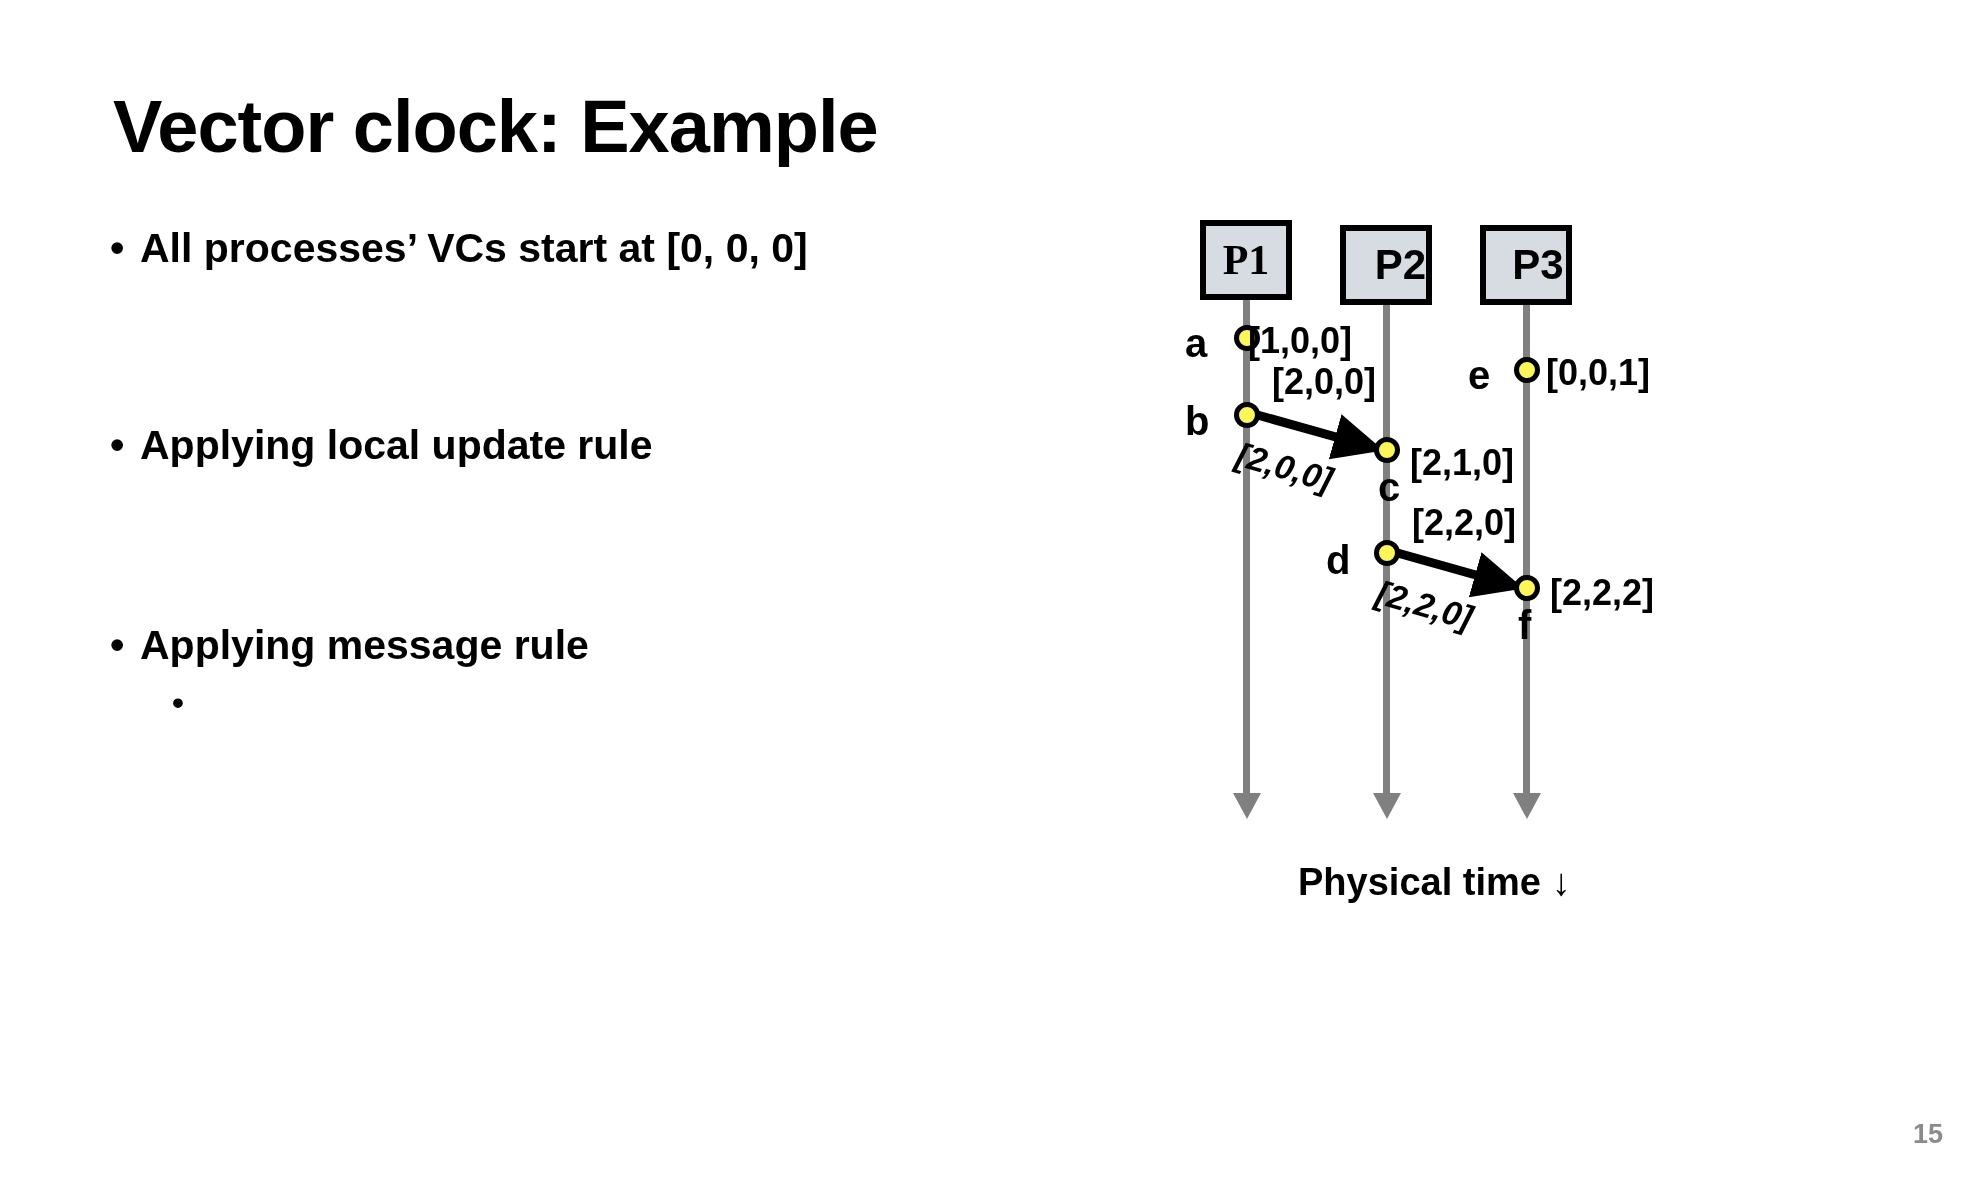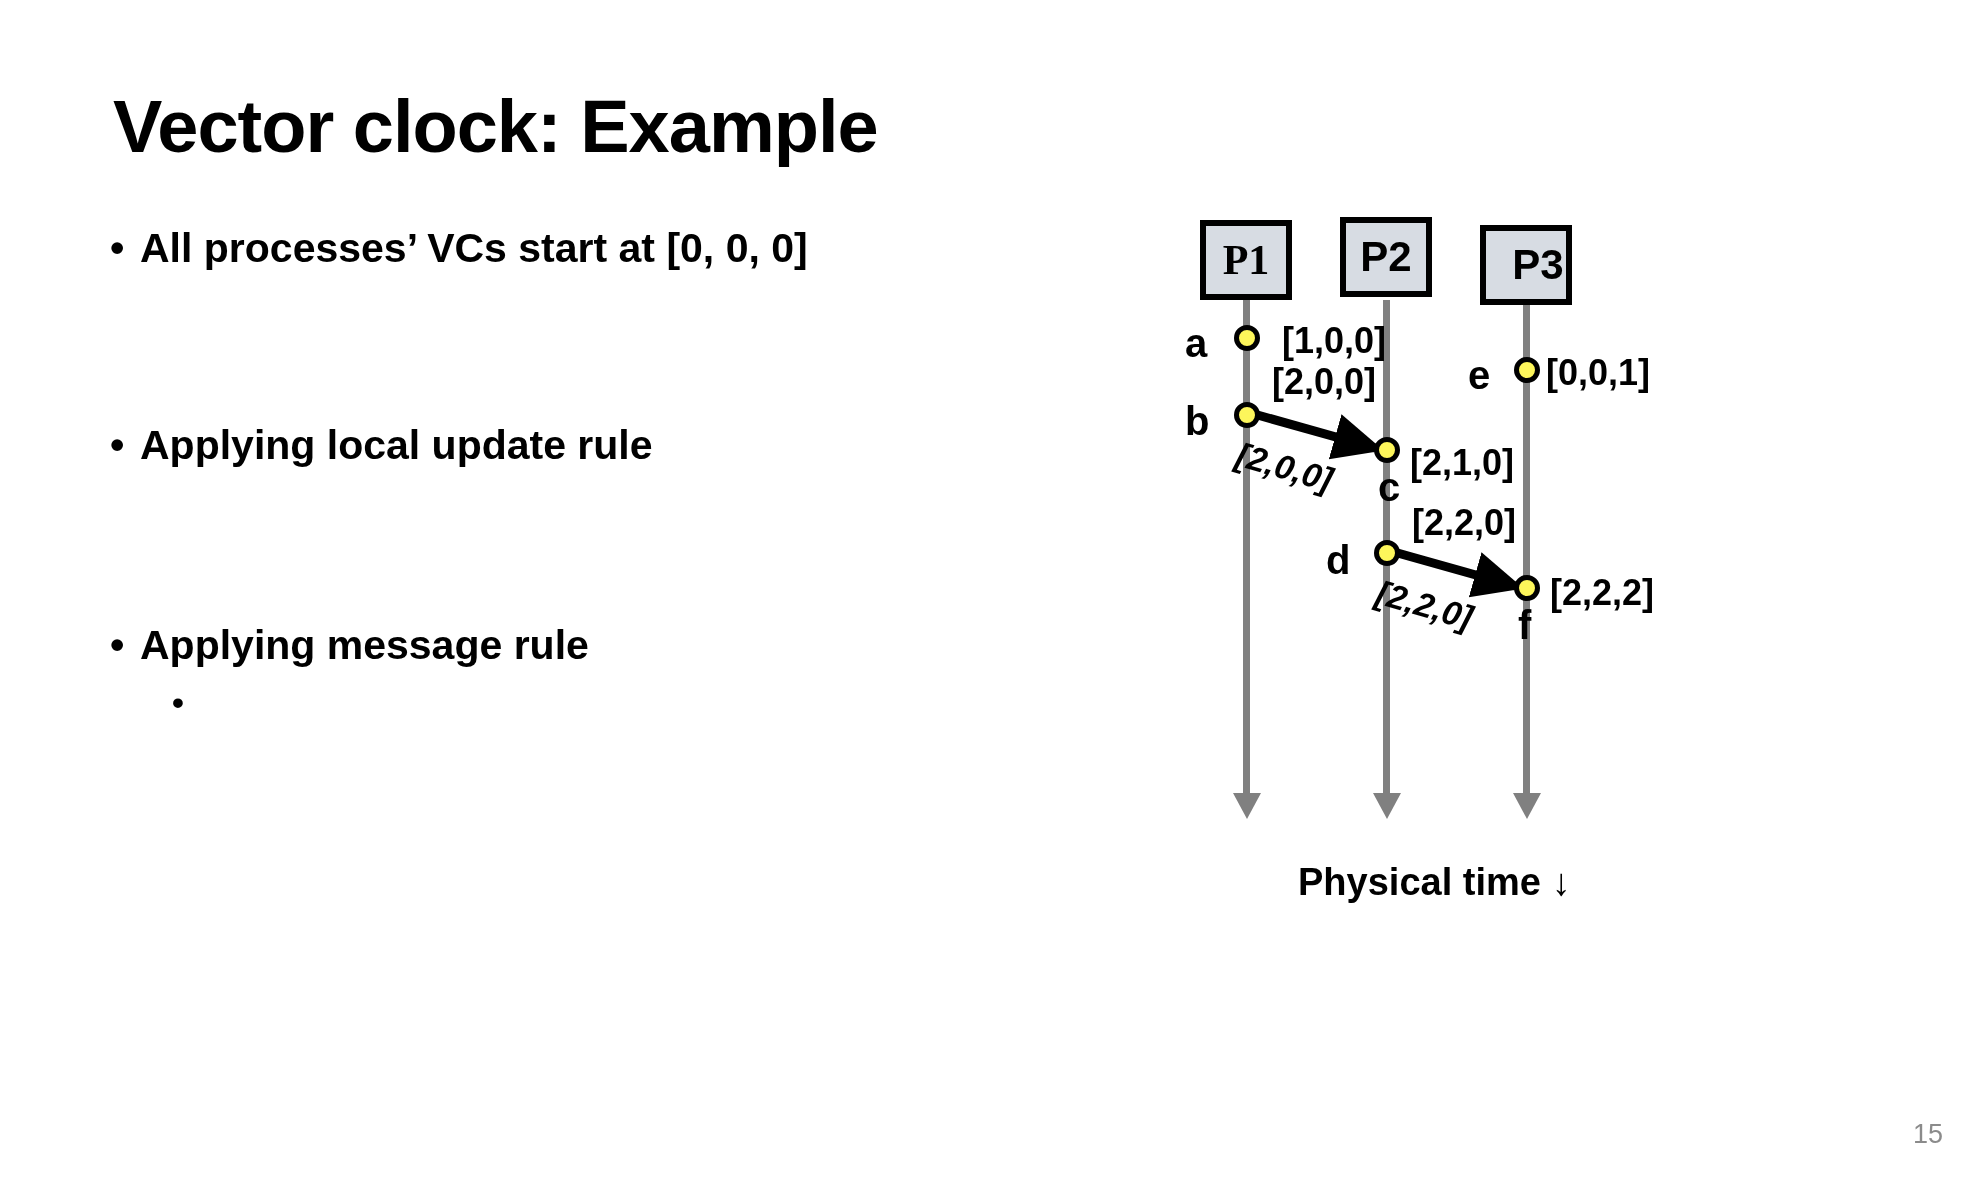--- a/index.html
+++ b/index.html
@@ -66,21 +66,21 @@
 
   .msgline{position:absolute;overflow:visible;}
 
   .phys{
     position:absolute;font-size:38px;font-weight:bold;
     white-space:nowrap;line-height:1;
   }
 
   .pagenum{
     position:absolute;right:45px;bottom:40px;
-    font-size:27px;font-weight:normal;color:#8b8b8b;
+    font-size:27px;font-weight:bold;color:#8b8b8b;
   }
 </style>
 </head>
 <body>
 
 <div class="slide">
 
   <div class="title">Vector clock: Example</div>
 
   <div class="bullets">
@@ -114,40 +114,40 @@
 
     <div class="timeline" style="left:203px;top:85px;height:500px;"></div>
     <div class="tarrow" style="left:193px;top:578px;"></div>
 
     <div class="timeline" style="left:343px;top:85px;height:500px;"></div>
     <div class="tarrow" style="left:333px;top:578px;"></div>
 
     <div class="pbox" style="left:20px;top:5px;font-family:Liberation Serif, serif;">
       <span>P1</span>
     </div>
-    <div class="pbox" style="left:160px;top:2px;">
+    <div class="pbox" style="left:160px;top:10px;justify-content:flex-end;">
       <span>P2</span>
     </div>
     <div class="pbox" style="left:300px;top:10px;padding-left:24px;">
       <span>P3</span>
     </div>
 
     <svg class="msgline" style="left:0px;top:0px;" width="790" height="880" viewBox="0 0 790 880">
       <defs>
         <marker id="arrowhead" markerWidth="6" markerHeight="6" refX="4.6" refY="3" orient="auto" markerUnits="strokeWidth">
           <path d="M0,0.4 L5.6,3 L0,5.6 Z" fill="#000"></path>
         </marker>
       </defs>
       <line x1="74" y1="199" x2="195" y2="233" stroke="#000" stroke-width="9" marker-end="url(#arrowhead)"></line>
       <line x1="214" y1="337" x2="335" y2="371" stroke="#000" stroke-width="9" marker-end="url(#arrowhead)"></line>
     </svg>
 
     <div class="evtlabel" style="left:5px;top:108px;">a</div>
     <div class="evt" style="left:54px;top:110px;"></div>
-    <div class="vc" style="left:102px;top:108px;text-align:right;">[1,0,0]</div>
+    <div class="vc" style="left:68px;top:108px;text-align:right;">[1,0,0]</div>
 
     <div class="evtlabel" style="left:5px;top:186px;">b</div>
     <div class="evt" style="left:54px;top:187px;"></div>
     <div class="vc" style="left:92px;top:149px;">[2,0,0]</div>
 
     <div class="msglabel" style="left:62px;top:222px;transform:rotate(16deg);transform-origin:left top;">[2,0,0]</div>
 
     <div class="evt" style="left:194px;top:222px;"></div>
     <div class="evtlabel" style="left:198px;top:252px;">c</div>
     <div class="vc" style="left:230px;top:230px;">[2,1,0]</div>

